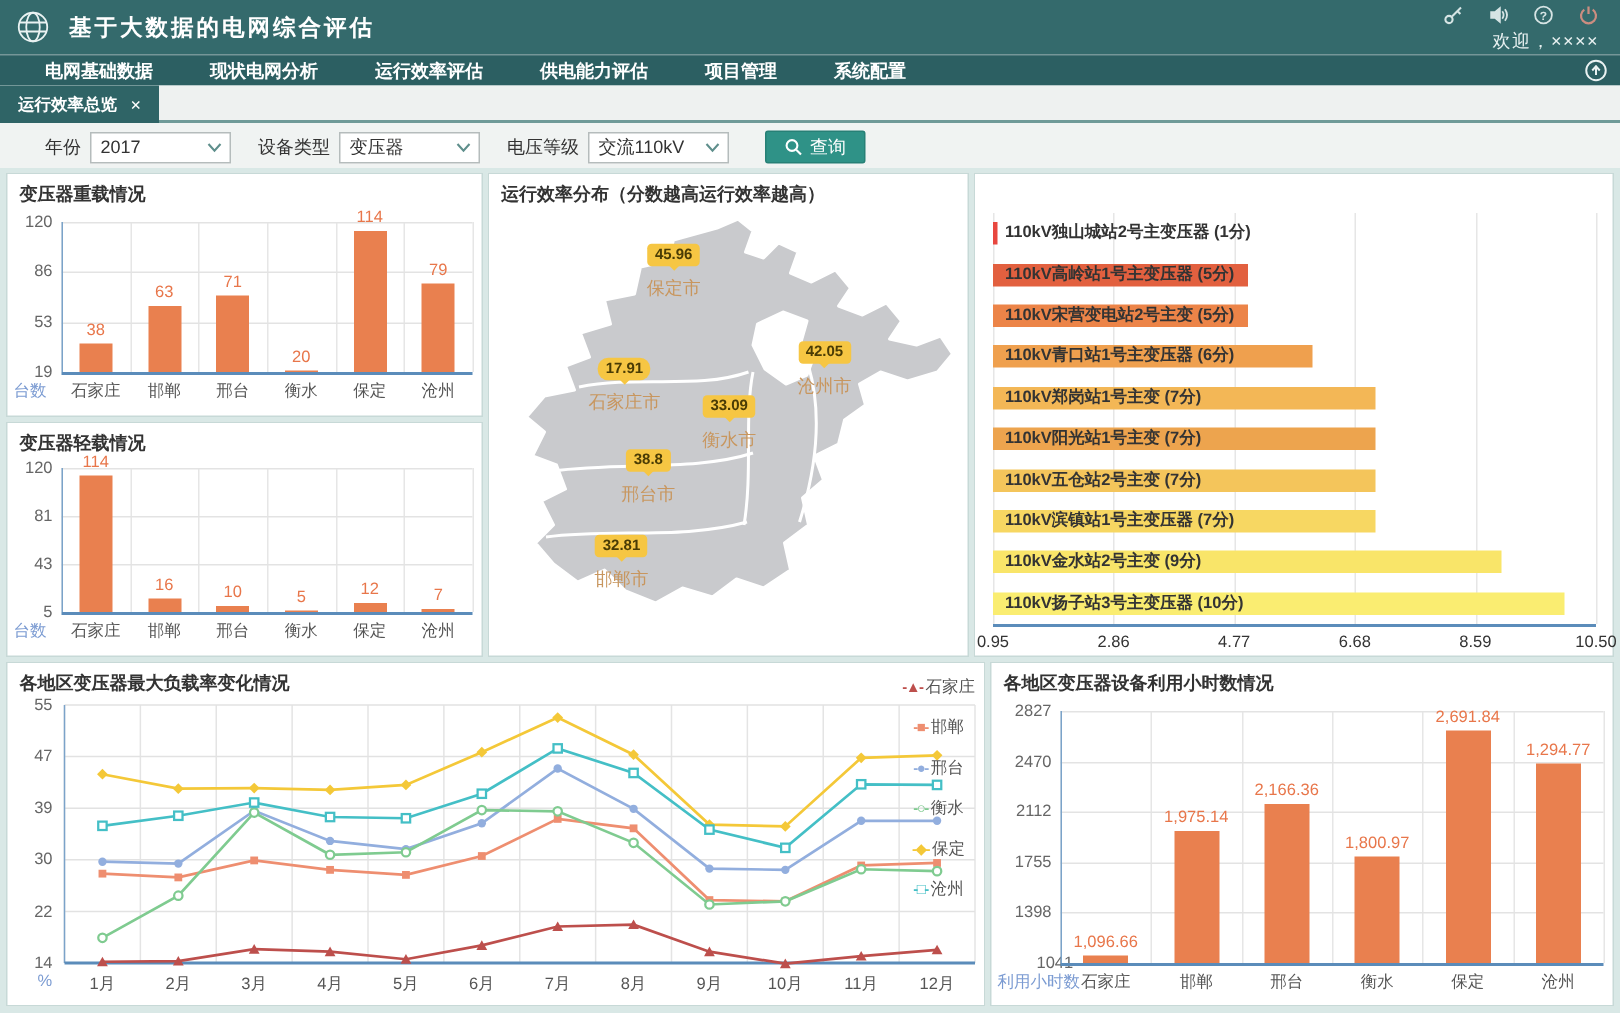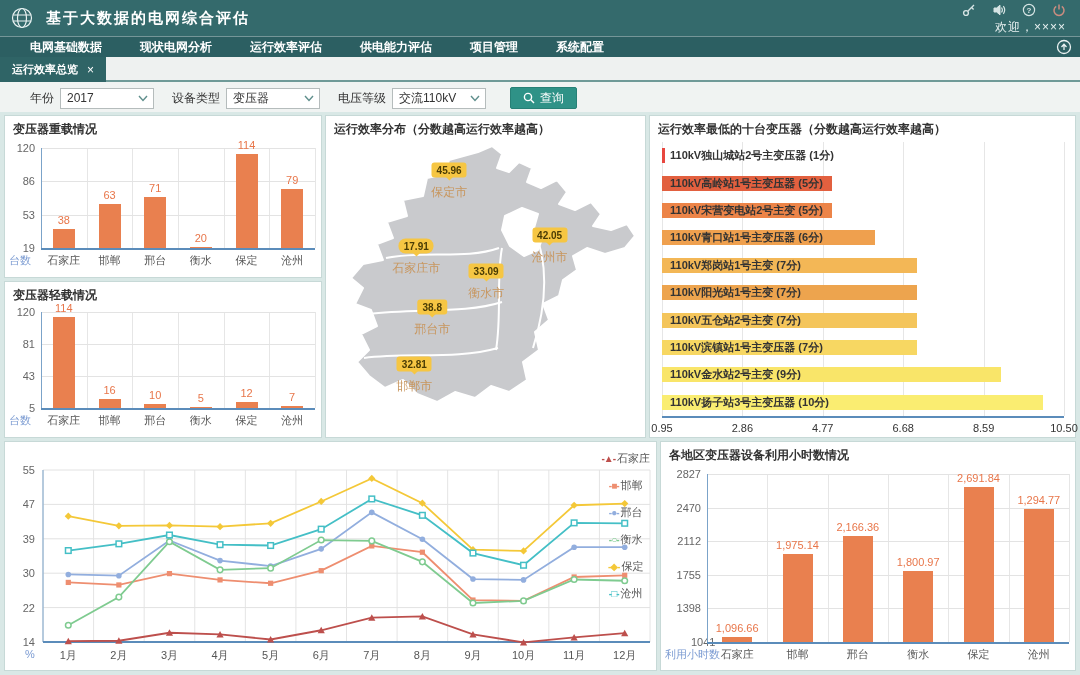--- a/index.html
+++ b/index.html
@@ -272,21 +272,20 @@
         <div class="pin" style="left: 50.2%; top: 48.3%;">33.09</div>
         <div class="pin-city" style="left: 50.2%; top: calc(48.3% + 14px);">衡水市</div>
         <div class="pin" style="left: 33.3%; top: 59.4%;">38.8</div>
         <div class="pin-city" style="left: 33.3%; top: calc(59.4% + 14px);">邢台市</div>
         <div class="pin" style="left: 27.7%; top: 77.4%;">32.81</div>
         <div class="pin-city" style="left: 27.7%; top: calc(77.4% + 14px);">邯郸市</div>
       </div>
   </section>
 
   <section class="panel p-d">
-    <div class="panel-title">运行效率最低的十台变压器（分数越高运行效率越高）</div>
     <div class="plot">
         <div class="gl-v abs" style="left: 12px; top: 26px; height: 274px;"></div>
         <div class="xtick abs" style="left: -10px; top: 306px; width: 44px; color: rgb(51, 51, 51);">0.95</div>
         <div class="gl-v abs" style="left: 92.4px; top: 26px; height: 274px;"></div>
         <div class="xtick abs" style="left: 70.4px; top: 306px; width: 44px; color: rgb(51, 51, 51);">2.86</div>
         <div class="gl-v abs" style="left: 172.8px; top: 26px; height: 274px;"></div>
         <div class="xtick abs" style="left: 150.8px; top: 306px; width: 44px; color: rgb(51, 51, 51);">4.77</div>
         <div class="gl-v abs" style="left: 253.2px; top: 26px; height: 274px;"></div>
         <div class="xtick abs" style="left: 231.2px; top: 306px; width: 44px; color: rgb(51, 51, 51);">6.68</div>
         <div class="gl-v abs" style="left: 333.6px; top: 26px; height: 274px;"></div>
@@ -311,20 +310,21 @@
         <div class="vbar abs" style="left: 12px; top: 224px; width: 255px; height: 15px; background: rgb(247, 215, 98);"></div>
         <div class="hrow-label abs" style="left: 20px; top: 224px; line-height: 15px;">110kV滨镇站1号主变压器 (7分)</div>
         <div class="vbar abs" style="left: 12px; top: 251.4px; width: 339px; height: 15px; background: rgb(249, 229, 105);"></div>
         <div class="hrow-label abs" style="left: 20px; top: 251.4px; line-height: 15px;">110kV金水站2号主变 (9分)</div>
         <div class="vbar abs" style="left: 12px; top: 278.8px; width: 381px; height: 15px; background: rgb(250, 237, 113);"></div>
         <div class="hrow-label abs" style="left: 20px; top: 278.8px; line-height: 15px;">110kV扬子站3号主变压器 (10分)</div>
       </div>
   </section>
 
   <section class="panel p-e">
+    <div class="panel-title">各地区变压器最大负载率变化情况</div>
     <div class="legend">
       <span><span class="lmark" style="color: rgb(189, 79, 76);">-▲-</span><span class="lname">石家庄</span></span>
       <span><span class="lmark" style="color: rgb(238, 142, 112);">-■-</span><span class="lname">邯郸</span></span>
       <span><span class="lmark" style="color: rgb(146, 174, 222);">-●-</span><span class="lname">邢台</span></span>
       <span><span class="lmark" style="color: rgb(127, 203, 144);">-○-</span><span class="lname">衡水</span></span>
       <span><span class="lmark" style="color: rgb(244, 200, 56);">-◆-</span><span class="lname">保定</span></span>
       <span><span class="lmark" style="color: rgb(68, 191, 198);">-□-</span><span class="lname">沧州</span></span>
     </div>
     <div class="plot">
         <svg width="651" height="228" style="position:absolute;inset:0;z-index:3">

